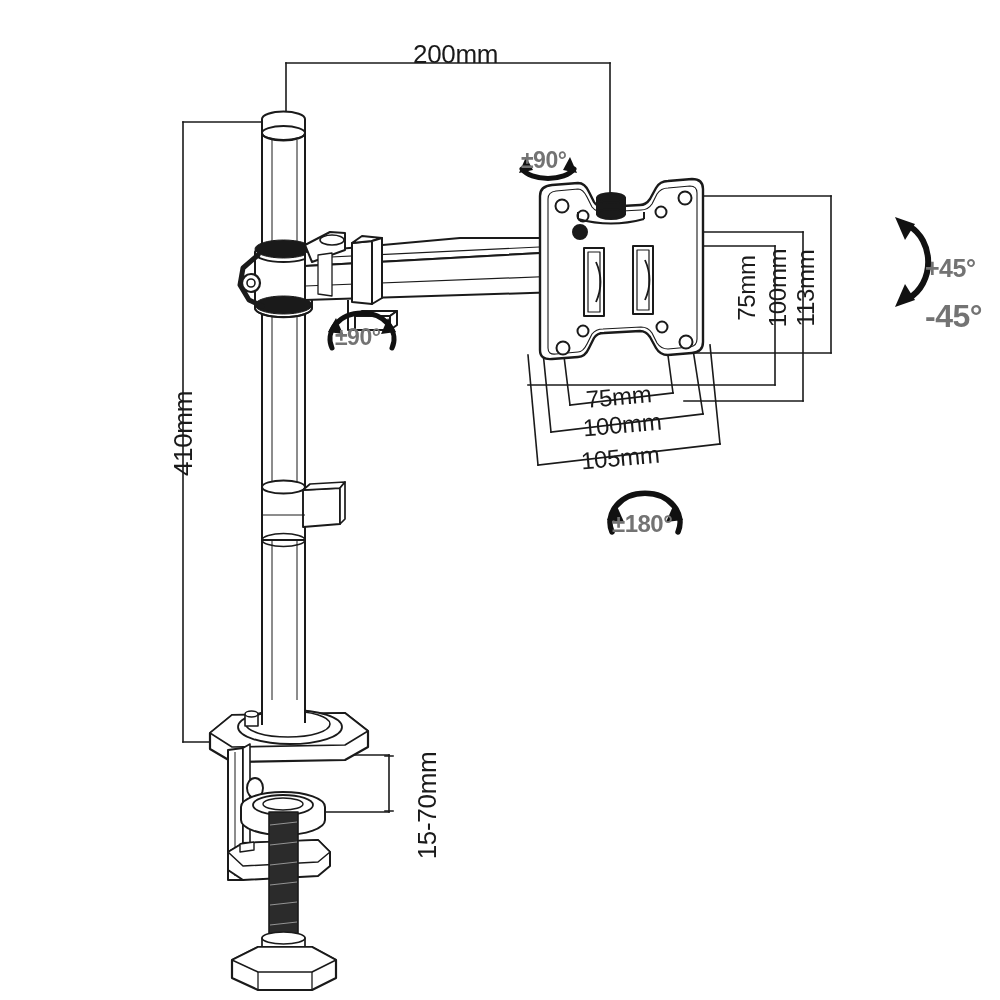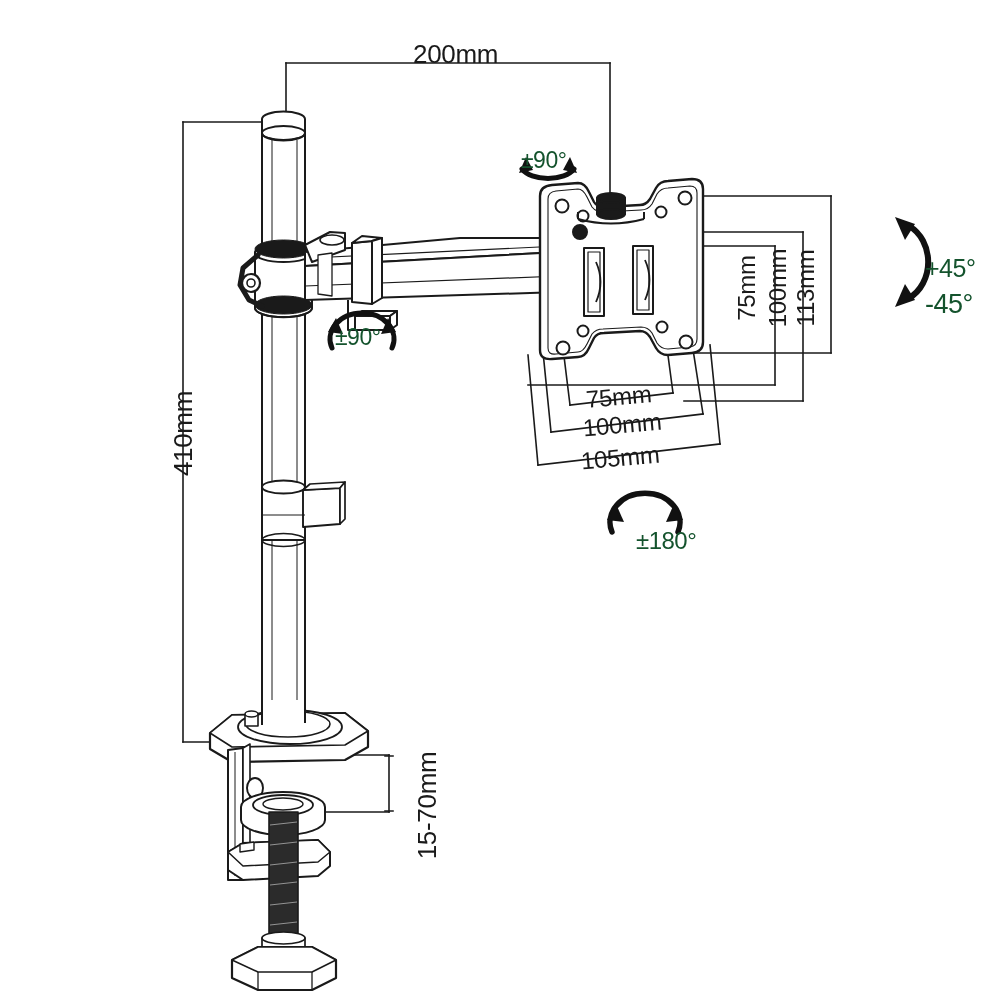--- a/index.html
+++ b/index.html
@@ -27,23 +27,23 @@
     position: absolute;
     font-family: "Liberation Sans", sans-serif;
     color: #1a1a1a;
     white-space: nowrap;
     font-weight: 500;
     letter-spacing: -0.3px;
   }
   .rot-label {
     position: absolute;
     font-family: "Liberation Sans", sans-serif;
-    color: #14532d;
+    color: #737373;
     white-space: nowrap;
-    font-weight: 400;
+    font-weight: 700;
     letter-spacing: -0.5px;
   }
   .vert {
     transform-origin: 50% 50%;
     transform: rotate(-90deg);
   }
 </style>
 </head>
 <body>
 
@@ -316,19 +316,19 @@
   <div class="dim-label" style="left:586px; top:383px; font-size:24px; transform:rotate(-5deg);">75mm</div>
 
   <div class="dim-label" style="left:583px; top:411px; font-size:24px; transform:rotate(-5deg);">100mm</div>
 
   <div class="dim-label" style="left:581px; top:444px; font-size:24px; transform:rotate(-5deg);">105mm</div>
 
   <div class="rot-label" style="left:521px; top:147px; font-size:23px;">±90°</div>
 
   <div class="rot-label" style="left:335px; top:324px; font-size:23px;">±90°</div>
 
-  <div class="rot-label" style="left:612px; top:527px; font-size:24px;margin-left:24px;">±180°</div>
+  <div class="rot-label" style="left:612px; top:510px; font-size:24px;">±180°</div>
 
   <div class="rot-label" style="left:925px; top:222px; font-size:25px;margin-top:32px;">+45°</div>
 
-  <div class="rot-label" style="left:925px; top:289px; font-size:27px;">-45°</div>
+  <div class="rot-label" style="left:925px; top:298px; font-size:32px;">-45°</div>
 
 </div>
 
 </body></html>

